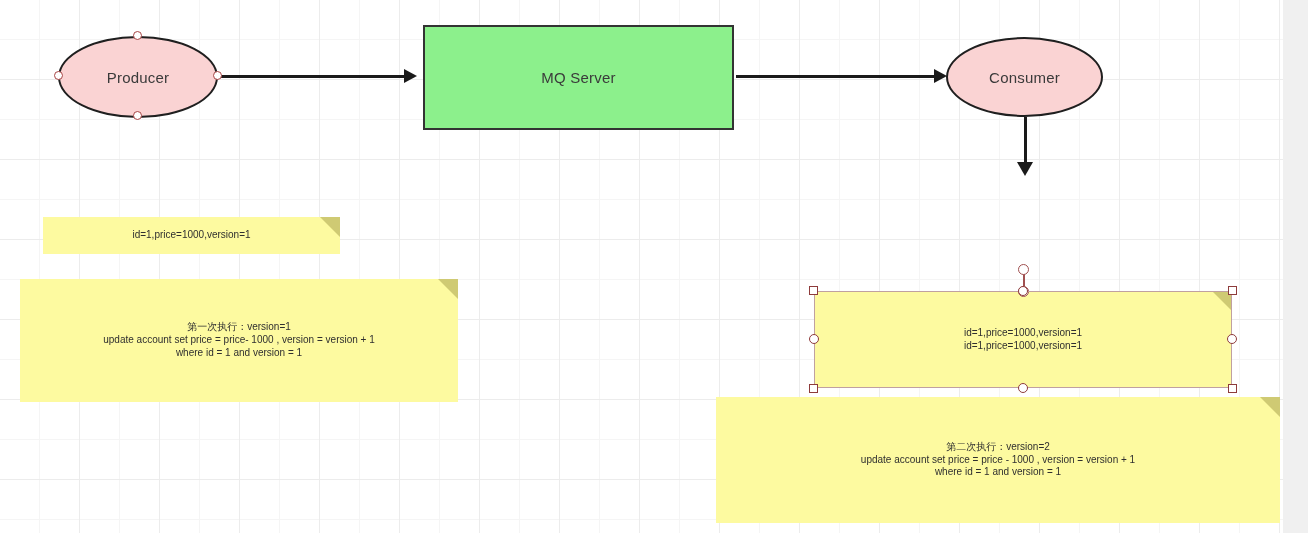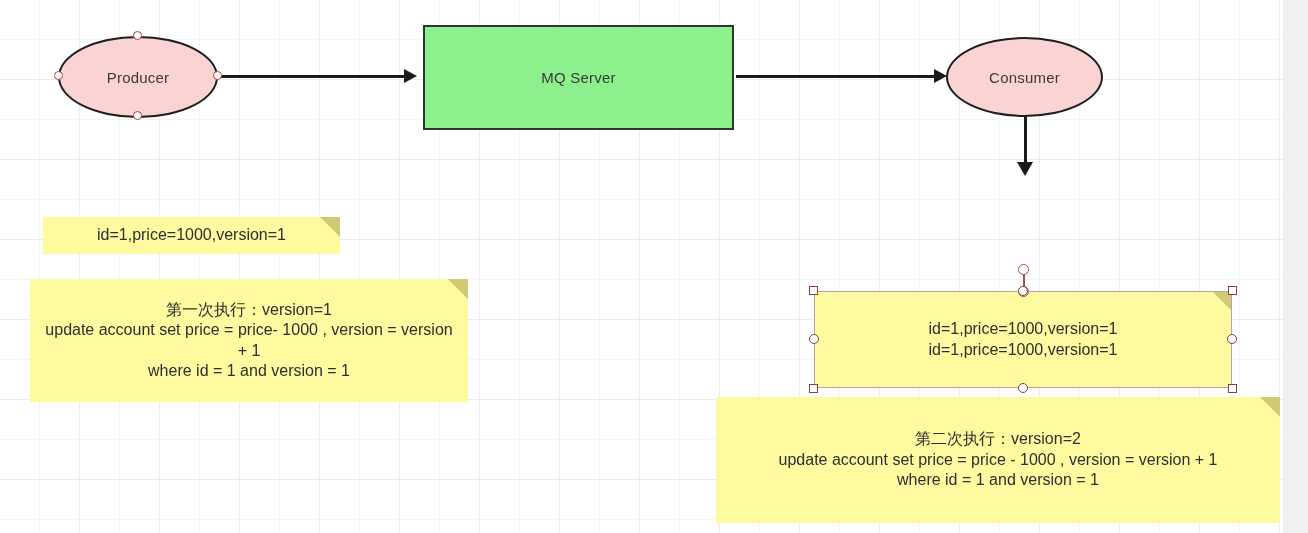--- a/index.html
+++ b/index.html
@@ -122,21 +122,21 @@
     border-top: 14px solid #1a1a1a;
     z-index: 3;
   }
 
   
   .note {
     position: absolute;
     box-sizing: border-box;
     background: #fdfaa0;
     color: #2f2f2f;
-    font-size: 16px;
+    font-size: 10px;
     line-height: 1.28;
     text-align: center;
     display: flex;
     align-items: center;
     justify-content: center;
     padding: 6px 10px;
     white-space: pre-line;
     z-index: 4;
   }
   .note .fold {
@@ -230,21 +230,21 @@
 
     <div class="mini-connector-line" style="left:1023px; top:270px; height:22px;"></div>
     <div class="mini-connector-dot" style="left:1018px; top:264px;"></div>
     <div class="mini-connector-dot" style="left:1018px; top:286px;"></div>
 
     <div class="note" style="left:43px; top:217px; width:297px; height:37px;">
       <span class="fold"></span>
       <span class="note-text">id=1,price=1000,version=1</span>
     </div>
 
-    <div class="note" style="left:30px; top:279px; width:438px; height:123px;">
+    <div class="note" style="left:20px; top:279px; width:438px; height:123px;">
       <span class="fold"></span>
       <span class="note-text">第一次执行：version=1
 update account set price = price- 1000 , version = version + 1
 where id = 1 and version = 1</span>
     </div>
 
     <div class="note" style="left:814px; top:291px; width:418px; height:97px;">
       <span class="fold"></span>
       <span class="note-text">id=1,price=1000,version=1
 id=1,price=1000,version=1</span>

